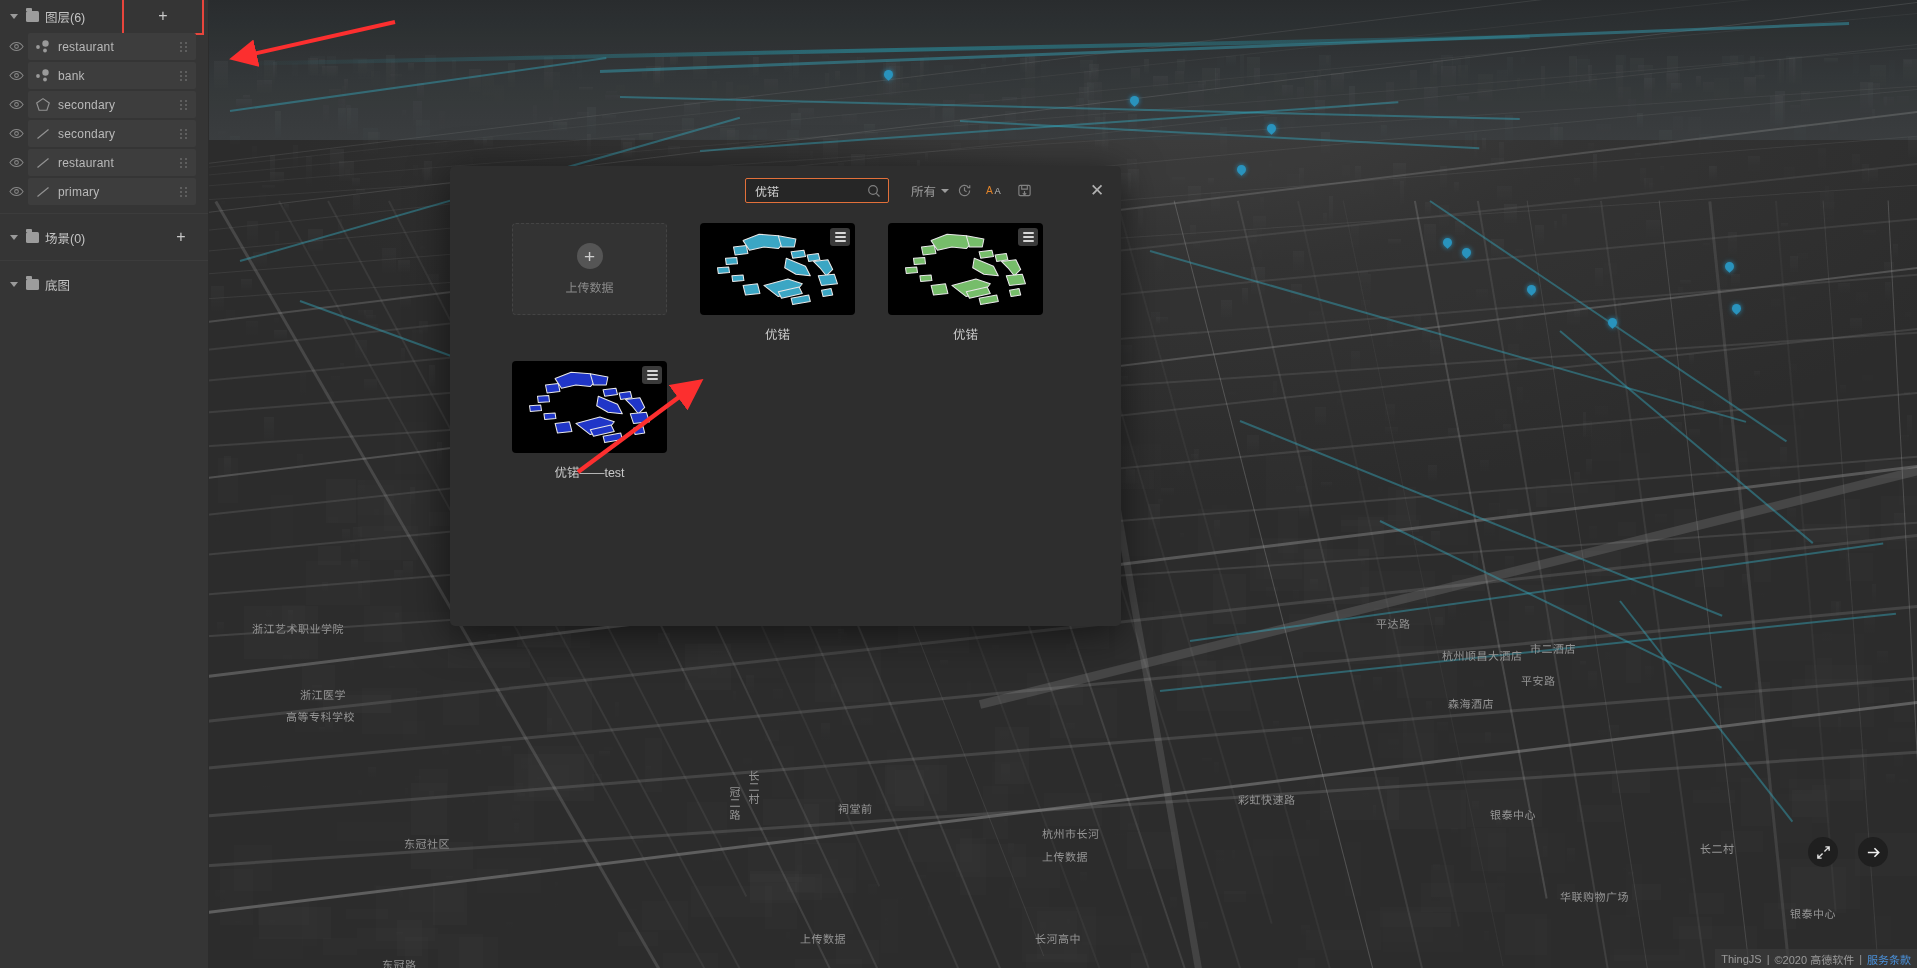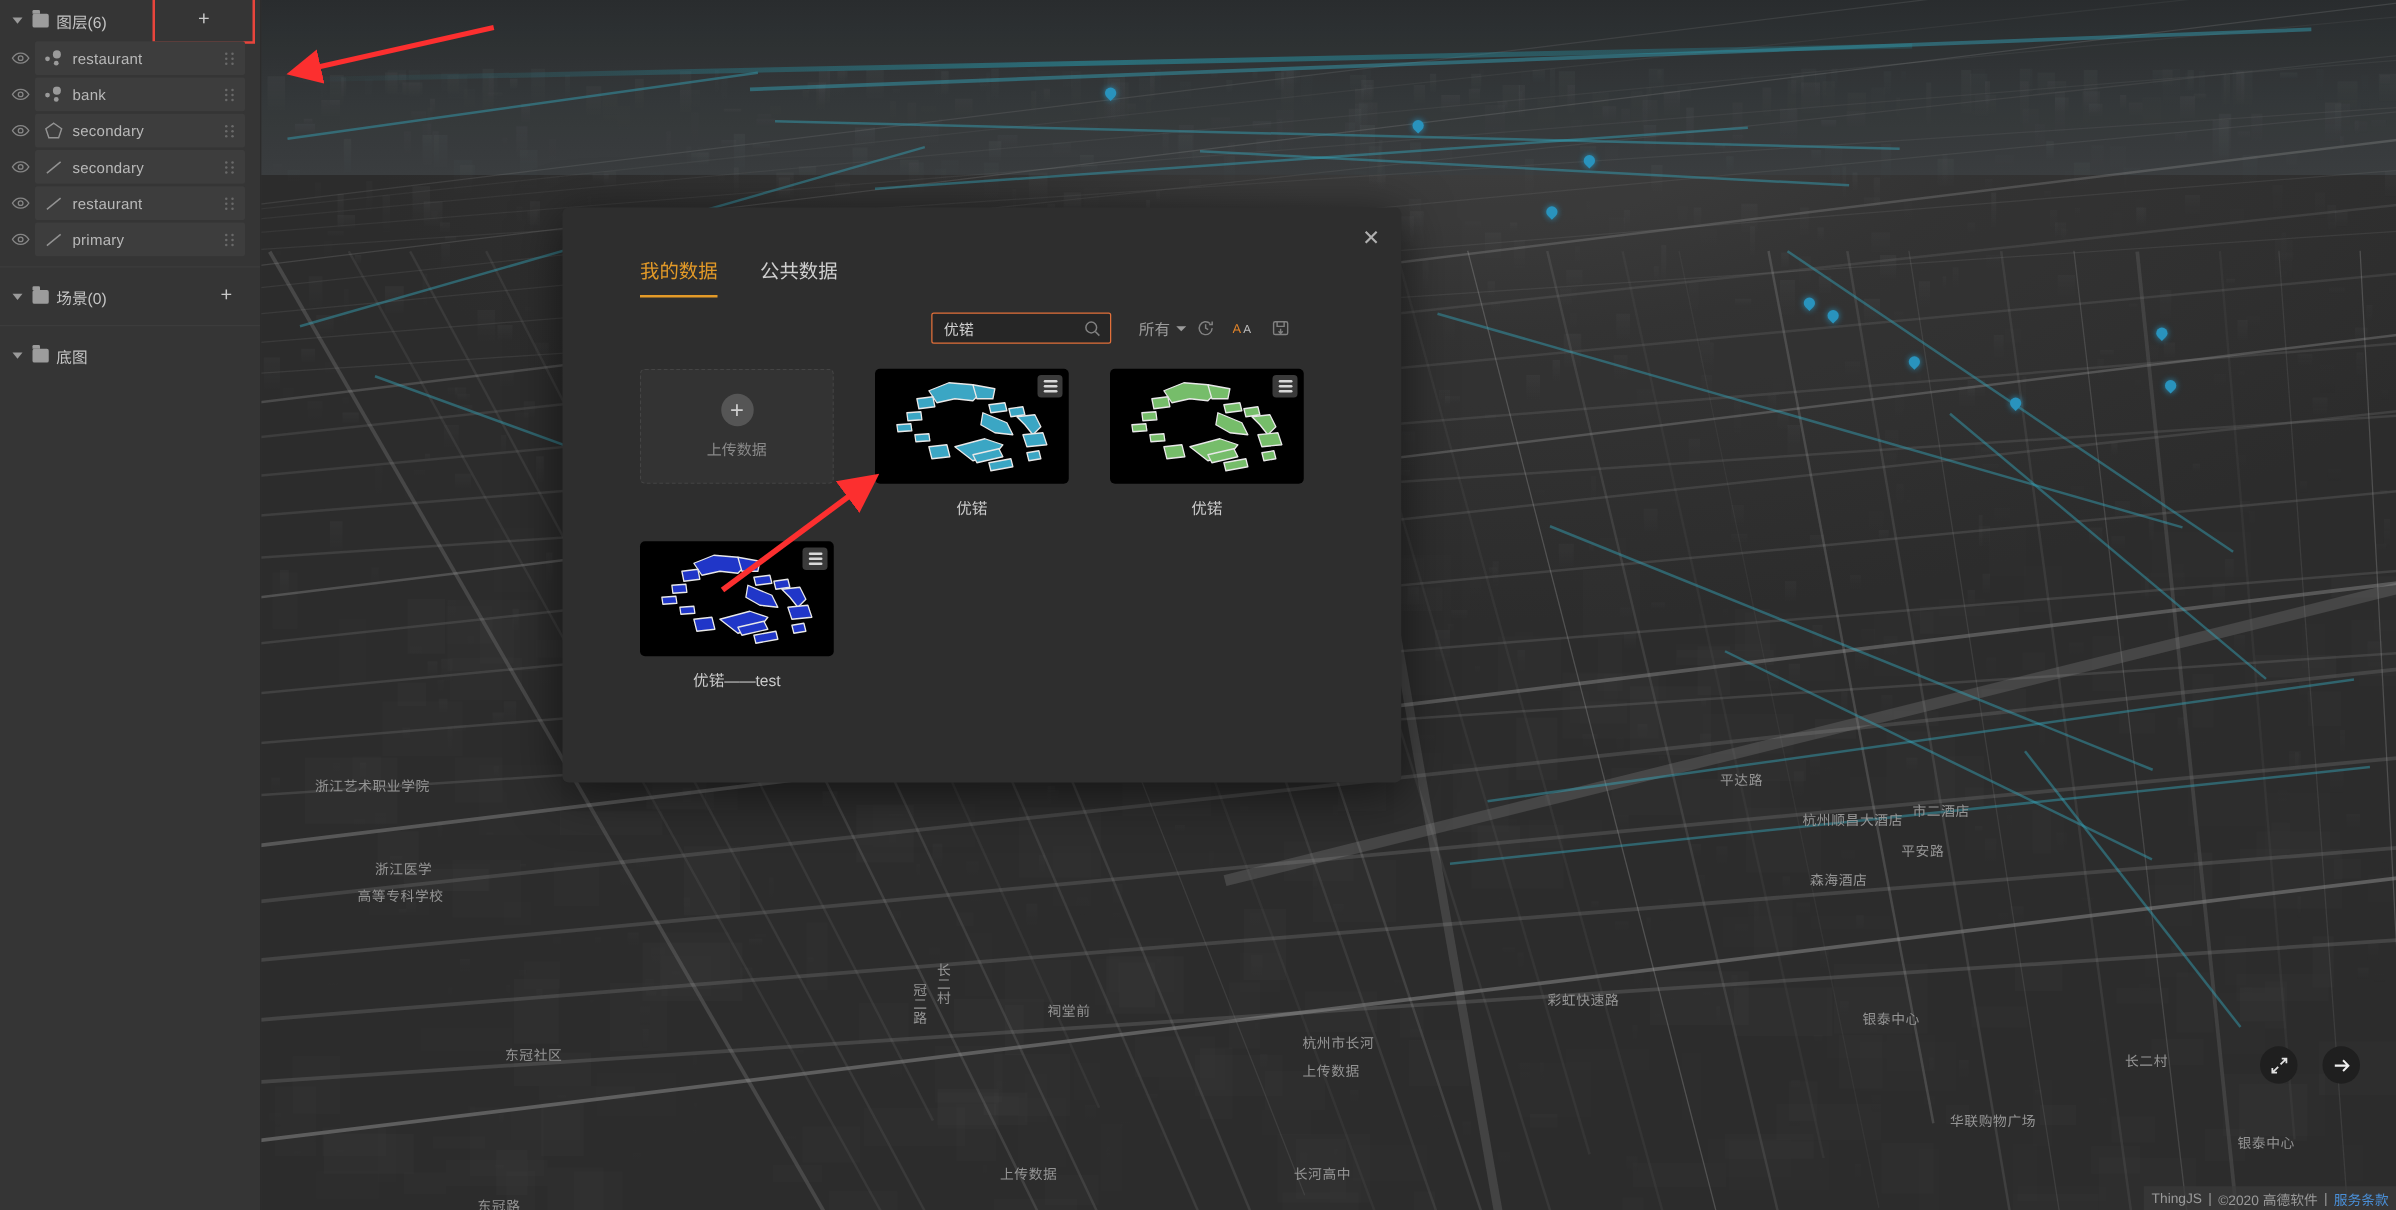--- a/index.html
+++ b/index.html
@@ -1678,24 +1678,20 @@
     <span class="folder-ic"></span>
     <span class="group-label">底图</span>
   </div>
 
 
 </div>
 
 <div id="data-modal">
   <div class="modal-close">✕</div>
 
-  <div class="modal-tabs">
-    <div class="mtab active">我的数据</div>
-    <div class="mtab">公共数据</div>
-  </div>
 
   <div class="modal-toolbar">
     <div class="search-wrap">
       <input type="text" value="优锘" style="">
       <svg class="search-ic" viewBox="0 0 14 14" fill="none" stroke="#bcbcbc" stroke-width="1.2">
         <circle cx="6" cy="6" r="4.3"></circle>
           <path d="M9.3 9.3 12.5 12.5"></path>
       </svg>
     </div>
     <span class="tb-gap"></span>

